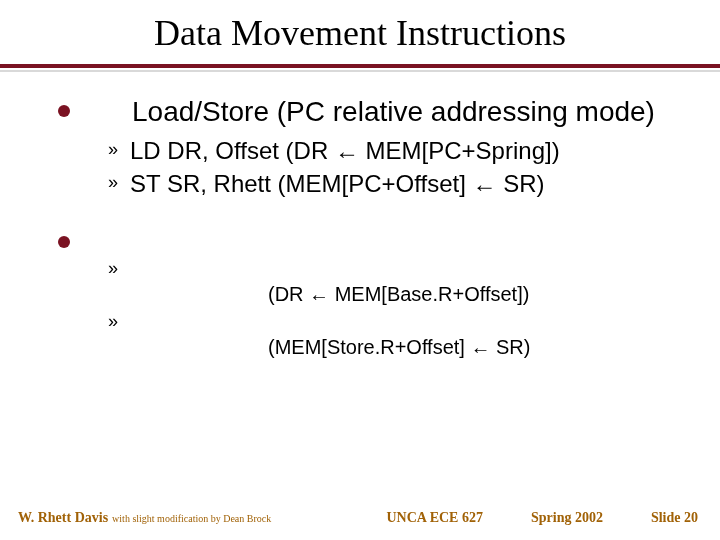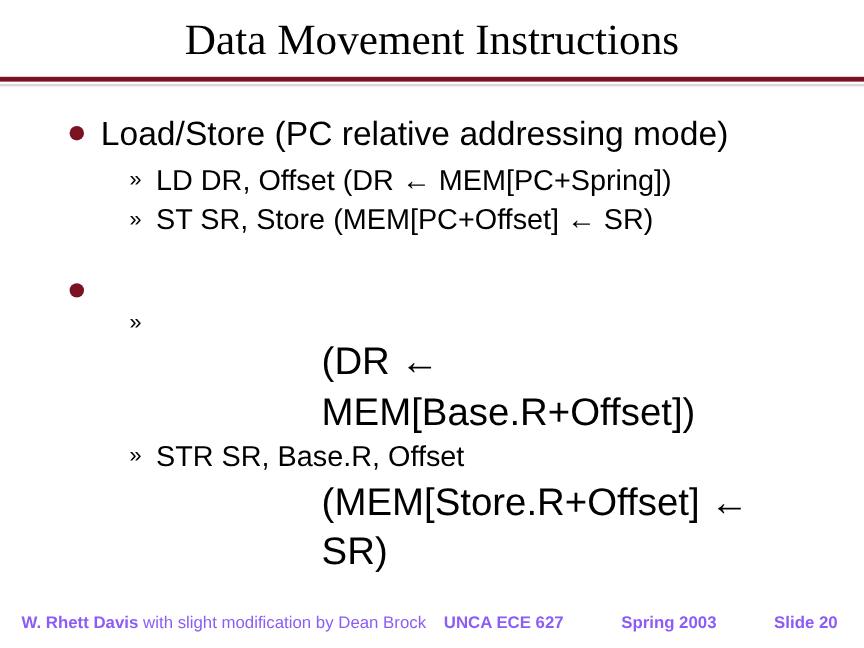--- a/index.html
+++ b/index.html
@@ -2,32 +2,32 @@
 <html><head>
 <meta charset="utf-8">
 <style>
   * { margin: 0; padding: 0; box-sizing: border-box; }
   html, body { width: 720px; height: 540px; background: #fff; font-family: "Times New Roman", Times, serif; color: #000; }
   .slide { position: relative; width: 720px; height: 540px; }
   .title { text-align: center; font-size: 36px; padding-top: 12px; padding-bottom: 10px; font-weight: 400; }
   .rule-dark { height: 4px; background: #7a1222; width: 100%; }
   .rule-light { height: 2px; background: #d9d9d9; width: 100%; margin-top: 2px; }
   .content { padding: 22px 40px 0 58px; font-family: Arial, Helvetica, sans-serif; }
-  .bullet-row { display: flex; align-items: flex-start; }
+  .bullet-row { display: flex; align-items: flex-start; gap: 48px; }
   .disc { width: 12px; height: 12px; border-radius: 50%; background: #7a1222; flex: 0 0 auto; margin-top: 11px; margin-right: 14px; }
   .bullet-text { font-size: 28px; line-height: 1.25; }
   .subs { margin: 6px 0 0 50px; }
   .sub-row { display: flex; align-items: flex-start; margin-bottom: 2px; }
   .chev { font-family: Arial, sans-serif; font-size: 18px; color: #000; margin-right: 10px; margin-top: 4px; min-width: 12px; }
   .sub-text { font-size: 24px; line-height: 1.3; }
-  .sub-cont { margin-left: 160px; font-size: 32px; line-height: 1.3; }
+  .sub-cont { margin-left: 160px; font-size: 20px; line-height: 1.3; }
   .gap { height: 24px; }
-  .footer { position: absolute; bottom: 14px; left: 0; width: 100%; display: flex; align-items: baseline; padding: 0 22px 0 18px; font-family: Liberation Sans, sans-serif; color: #8b5cf6; text-align: center; }
+  .footer { position: absolute; bottom: 14px; left: 0; width: 100%; display: flex; align-items: baseline; padding: 0 22px 0 18px; font-family: Liberation Serif, serif; color: #a16207; text-align: center; }
   .f-author { font-size: 14px; font-weight: 700; }
-  .f-mod { font-size: 14px; font-weight: 400; margin-left: 4px; margin-top: 32px; }
+  .f-mod { font-size: 10px; font-weight: 400; margin-left: 4px; margin-top: 32px; }
   .f-course { font-size: 14px; font-weight: 700; margin-left: auto; }
   .f-term { font-size: 14px; font-weight: 700; margin-left: 48px; }
   .f-slide { font-size: 14px; font-weight: 700; margin-left: 48px; margin-top: 14px; }
 </style>
 </head>
 <body>
 
 <div class="slide">
   <div class="title">Data Movement Instructions</div>
   <div class="rule-dark"></div>
@@ -39,43 +39,42 @@
       <div class="disc"></div>
       <div class="bullet-text">Load/Store (PC relative addressing mode)</div>
     </div>
     <div class="subs">
       <div class="sub-row">
         <div class="chev">»</div>
         <div class="sub-text">LD DR, Offset   (DR ←  MEM[PC+Spring])</div>
       </div>
       <div class="sub-row">
         <div class="chev">»</div>
-        <div class="sub-text">ST SR, Store   (MEM[PC+Offset] ← SR)</div>
+        <div class="sub-text">ST SR, Rhett   (MEM[PC+Offset] ← SR)</div>
       </div>
     </div>
 
     <div class="gap"></div>
 
     <div class="bullet-row">
       <div class="disc"></div>
     </div>
     <div class="subs">
       <div class="sub-row">
         <div class="chev">»</div>
       </div>
       <div class="sub-cont">(DR ←  MEM[Base.R+Offset])</div>
       <div class="sub-row">
         <div class="chev">»</div>
-        <div class="sub-text">STR SR, Base.R, Offset</div>
       </div>
       <div class="sub-cont">(MEM[Store.R+Offset] ← SR)</div>
     </div>
 
   </div>
 
   <div class="footer">
     <span class="f-author">W. Rhett Davis</span>
     <span class="f-mod">with slight modification by Dean Brock</span>
     <span class="f-course">UNCA ECE 627</span>
-    <span class="f-term">Spring 2003</span>
+    <span class="f-term">Spring 2002</span>
     <span class="f-slide">Slide 20</span>
   </div>
 </div>
 
 </body></html>

